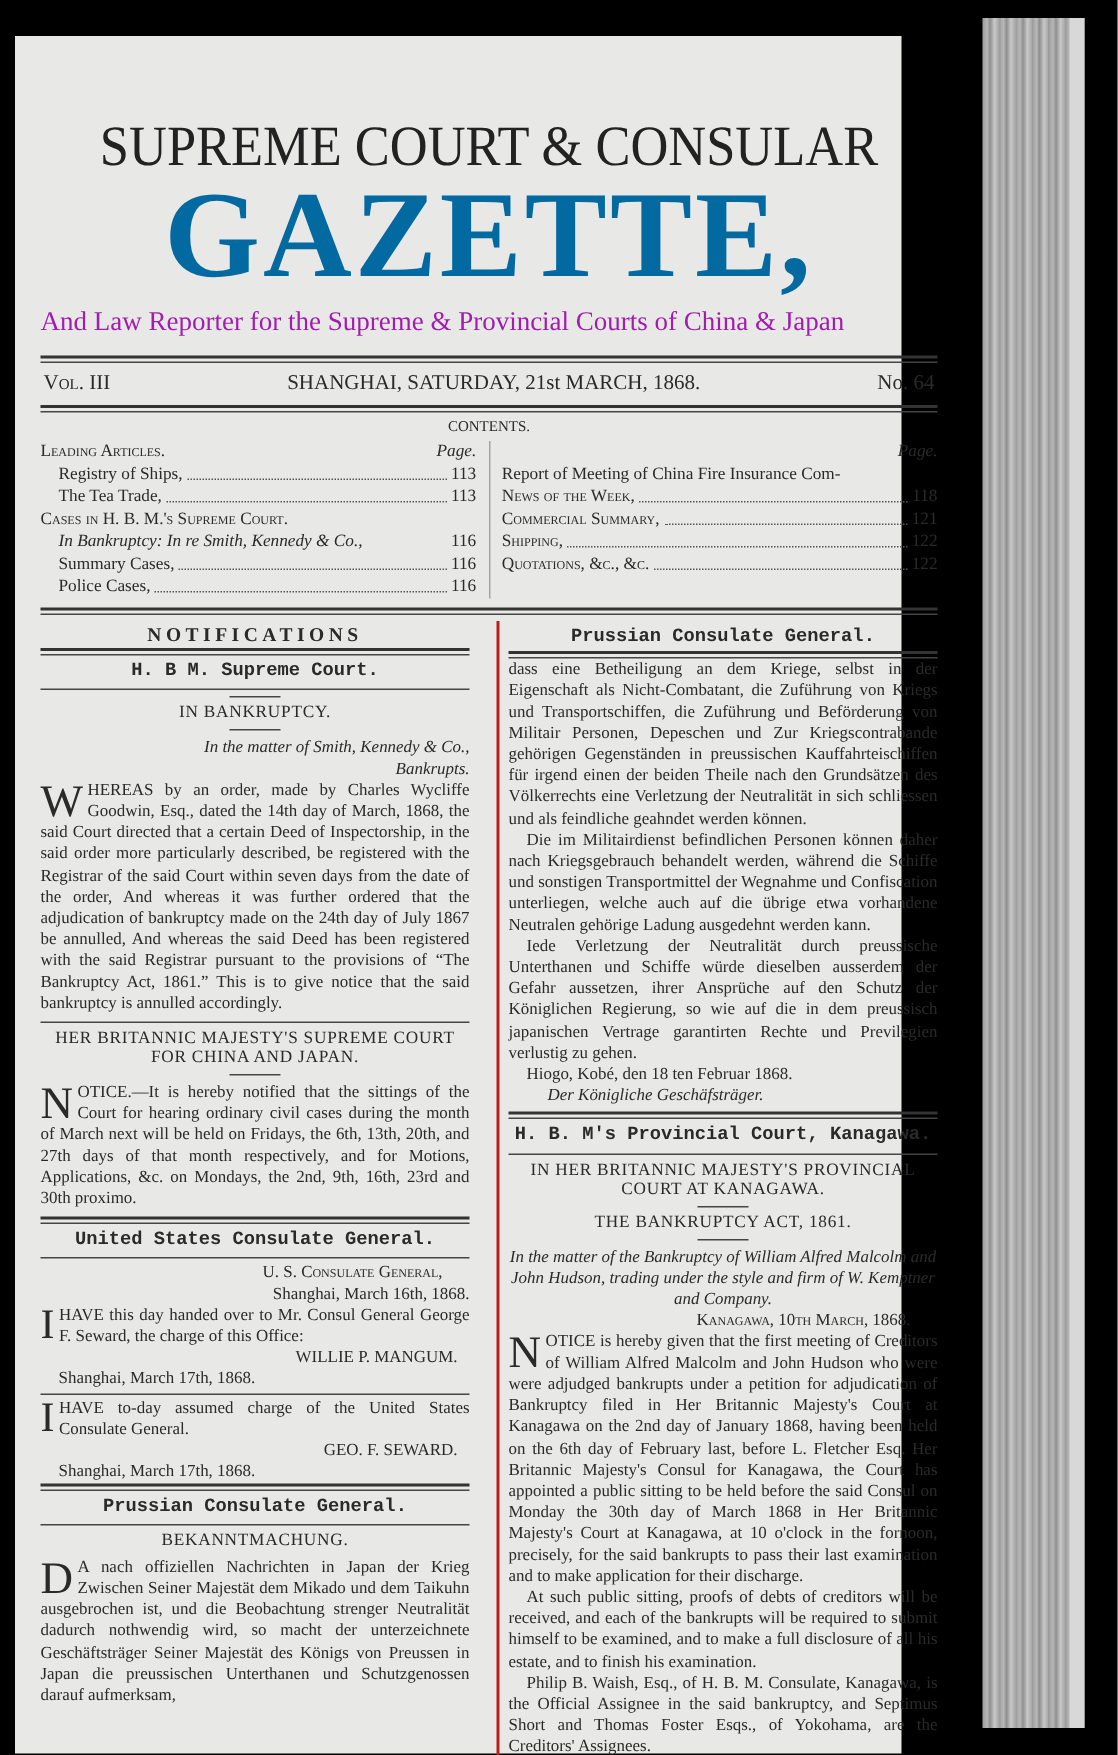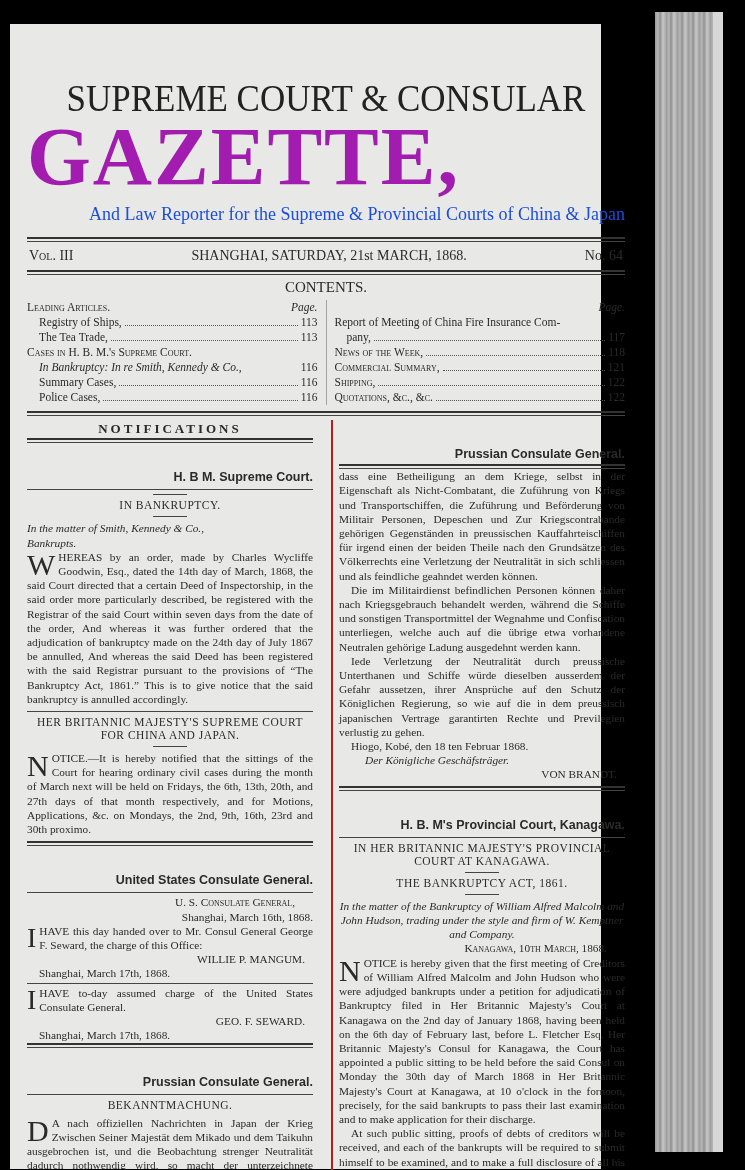--- a/index.html
+++ b/index.html
@@ -15,47 +15,47 @@
     position: absolute; left: 655px; top: 12px; width: 68px; height: 1140px;
     background: repeating-linear-gradient(90deg, #9a9a9a 0px, #b8b8b8 3px, #8f8f8f 5px, #c8c8c8 8px, #a6a6a6 11px);
   }
   .edges .lip { position: absolute; right: 0; top: 0; width: 10px; height: 100%; background: #d8d8d8; }
   .content { position: absolute; left: 17px; top: 50px; width: 598px; }
   .masthead1 {
     text-align: center; font-size: 38px; letter-spacing: 0px; line-height: 40px;
     transform: scaleX(0.92); transform-origin: center; color: #222; margin-top: 4px;
   }
   .masthead2 {
-    text-align: left; font-size: 82px; line-height: 82px; font-weight: bold; color: #a21caf;
+    text-align: center; font-size: 82px; line-height: 82px; font-weight: bold; color: #0369a1;
     letter-spacing: 2px; margin-top: -2px;
   }
-  .subtitle { text-align: right; font-size: 18px; margin-top: 6px; color: #1d4ed8; }
+  .subtitle { text-align: left; font-size: 18px; margin-top: 6px; color: #a21caf; }
   .dbl { border-top: 2px solid #333; border-bottom: 1px solid #444; height: 2px; }
   .dateline { display: flex; justify-content: space-between; font-size: 14px; padding: 6px 2px; }
-  .contents-title { text-align: center; font-size: 15px; margin: 4px 0 4px; }
+  .contents-title { text-align: center; font-size: 10px; margin: 4px 0 4px; }
   .toc { display: flex; font-size: 11.5px; line-height: 15px; }
   .toc .col { flex: 1; }
   .toc .col.left { padding-right: 8px; border-right: 1px solid #a3a3a3; }
   .toc .col.right { padding-left: 8px; }
   .toc .row { display: flex; }
   .toc .row .lbl { white-space: nowrap; }
   .toc .row .dots { flex: 1; border-bottom: 1px dotted #555; margin: 0 3px 4px; }
   .toc .pagehdr { text-align: right; font-style: italic; }
   .sc { font-variant: small-caps; }
   .ind { padding-left: 12px; }
   .cols { display: flex; margin-top: 4px; }
   .column { width: 294px; font-size: 11.3px; line-height: 14.2px; text-align: justify; }
   .column.left { padding-right: 18px; border-right: 2px solid #b91c1c; }
   .column.right { padding-left: 6px; }
-  .secthead { text-align: right; font-family: Liberation Sans, sans-serif; font-weight: bold; font-size: 12.5px; padding: 3px 0; margin-top: 24px; }
+  .secthead { text-align: center; font-family: Liberation Mono, monospace; font-weight: bold; font-size: 12.5px; padding: 3px 0; }
   .notif { text-align: center; font-weight: bold; font-size: 13px; letter-spacing: 3px; padding: 2px 0; }
   .rule { border-top: 1px solid #444; margin: 2px 0; }
   .shortrule { width: 34px; border-top: 1px solid #444; margin: 4px auto; }
   .caps-c { text-align: center; font-size: 11.5px; line-height: 13px; letter-spacing: 0.5px; margin: 4px 0; }
-  .center-i { text-align: left; }
+  .center-i { text-align: right; }
   .drop { float: left; font-size: 30px; line-height: 26px; margin: 2px 3px 0 0; }
   .drop.sm { font-size: 28px; line-height: 24px; }
   .right-a { text-align: right; padding-right: 18px; }
   .para { text-indent: 12px; margin: 0; }
   p { margin: 0; }
   .sign { text-align: right; padding-right: 8px; }
 </style>
 </head>
 <body>
 
@@ -109,25 +109,20 @@
             <span class="lbl">Police Cases,</span>
             <span class="dots"></span>
             <span>116</span>
           </div>
       </div>
       <div class="col right">
         <div class="pagehdr">Page.</div>
         <div class="row">
             <span class="lbl">Report of Meeting of China Fire Insurance Com-</span>
           </div>
-        <div class="row ind">
-            <span class="lbl">pany,</span>
-            <span class="dots"></span>
-            <span>117</span>
-          </div>
         <div class="row">
             <span class="lbl sc">News of the Week,</span>
             <span class="dots"></span>
             <span>118</span>
           </div>
         <div class="row">
             <span class="lbl sc">Commercial Summary,</span>
             <span class="dots"></span>
             <span>121</span>
           </div>
@@ -181,21 +176,20 @@
       </div>
 
       <div class="column right">
         <div class="secthead">Prussian Consulate General.</div>
         <div class="dbl"></div>
         <p>dass eine Betheiligung an dem Kriege, selbst in der Eigenschaft als Nicht-Combatant, die Zuführung von Kriegs und Transportschiffen, die Zuführung und Beförderung von Militair Personen, Depeschen und Zur Kriegscontrabande gehörigen Gegenständen in preussischen Kauffahrteischiffen für irgend einen der beiden Theile nach den Grundsätzen des Völkerrechts eine Verletzung der Neutralität in sich schliessen und als feindliche geahndet werden können.</p>
         <p class="para">Die im Militairdienst befindlichen Personen können daher nach Kriegsgebrauch behandelt werden, während die Schiffe und sonstigen Transportmittel der Wegnahme und Confiscation unterliegen, welche auch auf die übrige etwa vorhandene Neutralen gehörige Ladung ausgedehnt werden kann.</p>
         <p class="para">Iede Verletzung der Neutralität durch preussische Unterthanen und Schiffe würde dieselben ausserdem der Gefahr aussetzen, ihrer Ansprüche auf den Schutz der Königlichen Regierung, so wie auf die in dem preussisch japanischen Vertrage garantirten Rechte und Previlegien verlustig zu gehen.</p>
         <div class="ind">Hiogo, Kobé, den 18 ten Februar 1868.</div>
         <div style="padding-left:26px;font-style:italic">Der Königliche Geschäfsträger.</div>
-        <div class="sign">VON BRANDT.</div>
         <div class="dbl" style="margin-top:4px"></div>
         <div class="secthead">H. B. M's Provincial Court, Kanagawa.</div>
         <div class="rule"></div>
         <div class="caps-c">IN HER BRITANNIC MAJESTY'S PROVINCIAL COURT AT KANAGAWA.</div>
         <div class="shortrule"></div>
         <div class="caps-c">THE BANKRUPTCY ACT, 1861.</div>
         <div class="shortrule"></div>
         <p style="font-style:italic;text-align:center">In the matter of the Bankruptcy of William Alfred Malcolm and John Hudson, trading under the style and firm of W. Kemptner and Company.</p>
         <div class="right-a sc">Kanagawa, 10th March, 1868.</div>
         <p><span class="drop">N</span><span>OTICE is hereby given that the first meeting of Creditors of William Alfred Malcolm and John Hudson who were were adjudged bankrupts under a petition for adjudication of Bankruptcy filed in Her Britannic Majesty's Court at Kanagawa on the 2nd day of January 1868, having been held on the 6th day of February last, before L. Fletcher Esq. Her Britannic Majesty's Consul for Kanagawa, the Court has appointed a public sitting to be held before the said Consul on Monday the 30th day of March 1868 in Her Britannic Majesty's Court at Kanagawa, at 10 o'clock in the fornoon, precisely, for the said bankrupts to pass their last examination and to make application for their discharge.</span></p>

